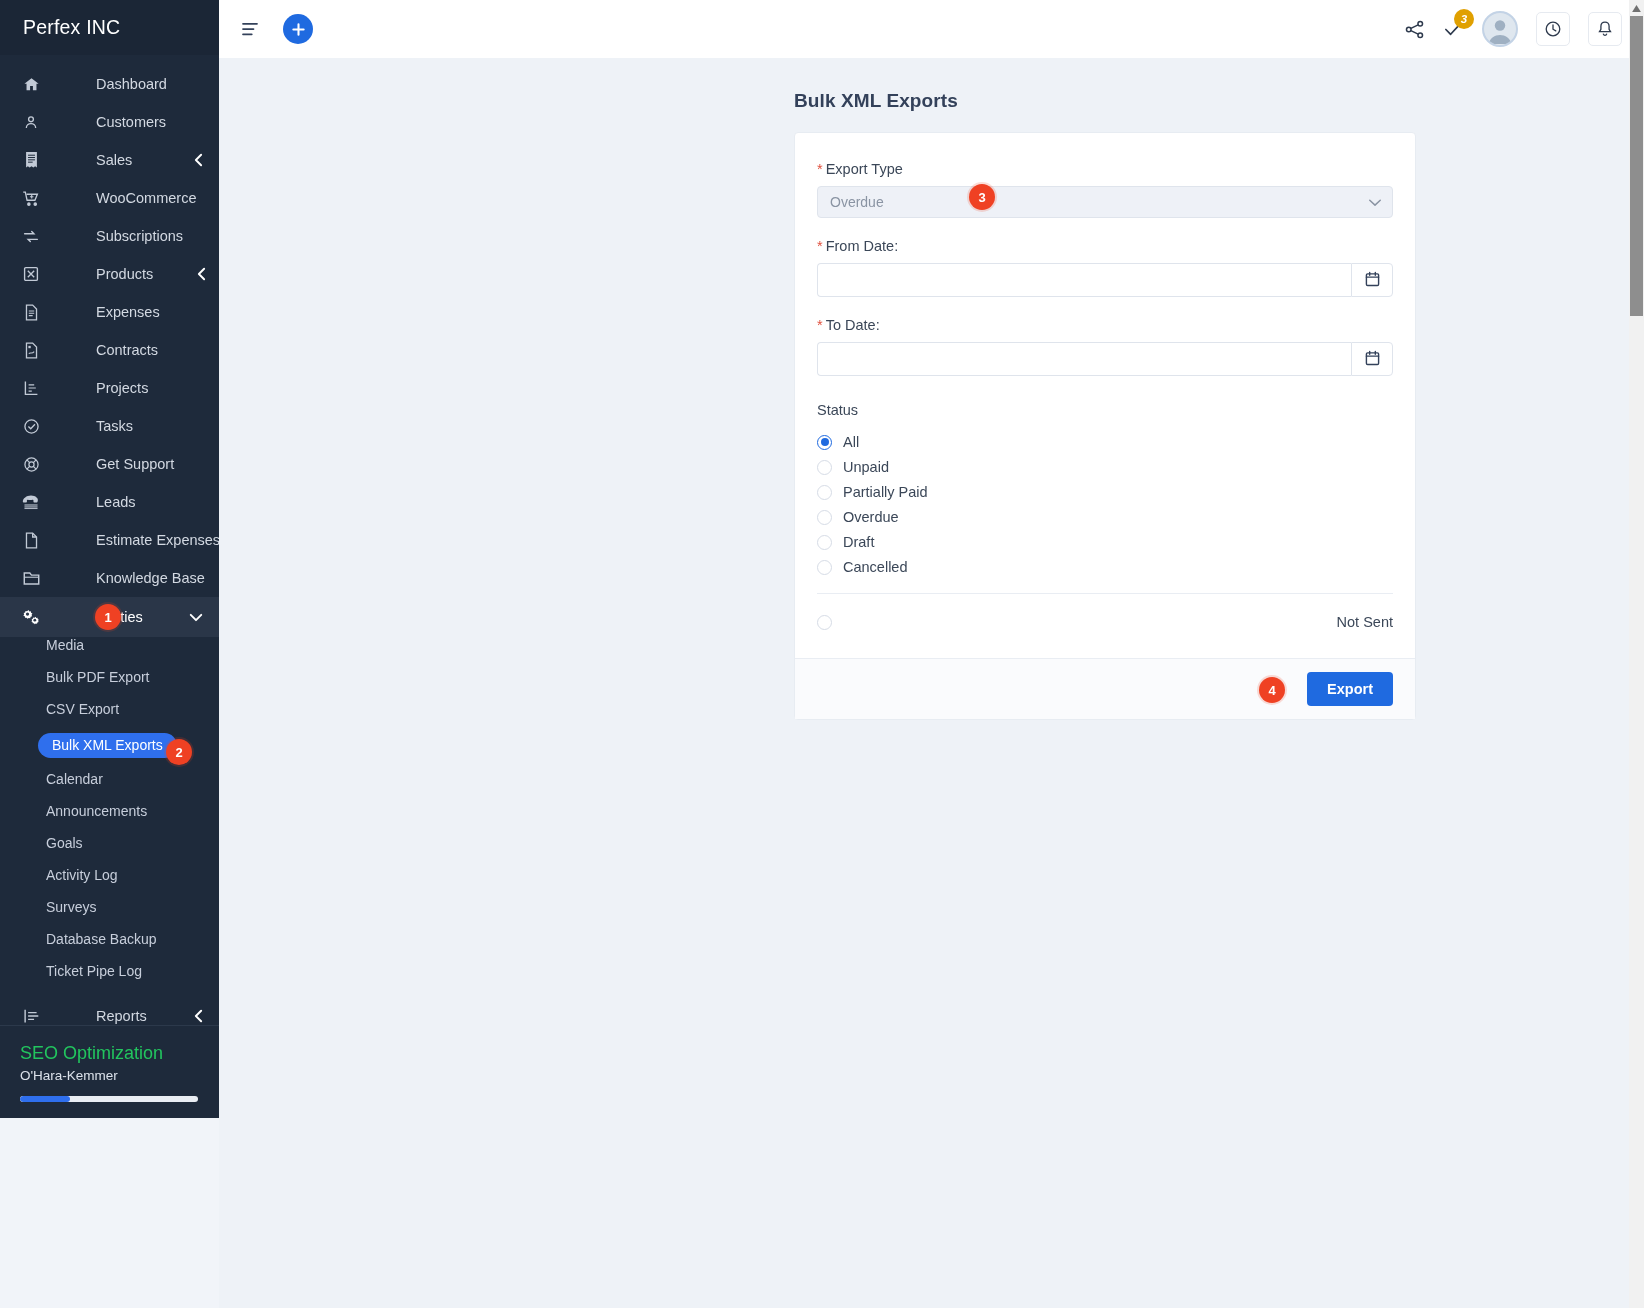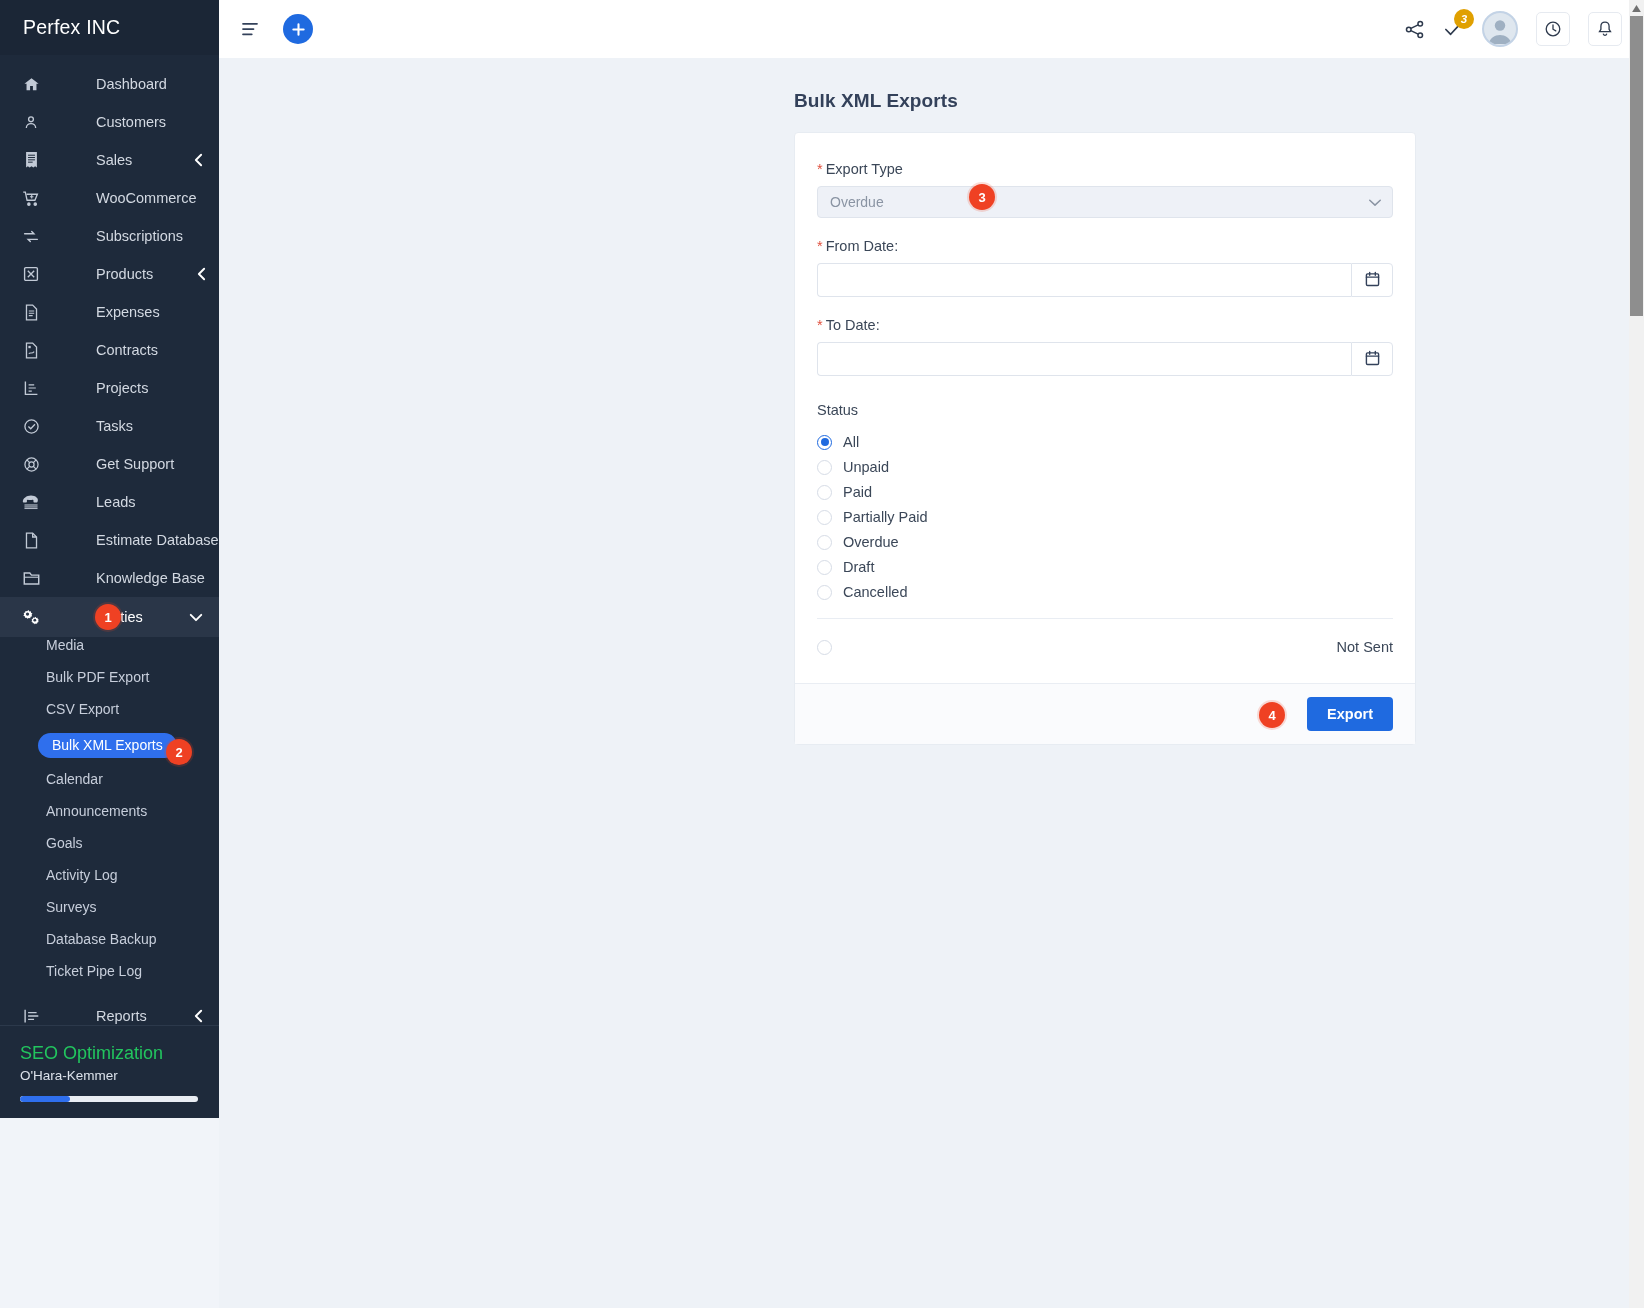--- a/index.html
+++ b/index.html
@@ -354,21 +354,21 @@
         <span class="lbl">Leads</span>
       </div>
 
       <div class="nav-item">
         <span class="ico">
           <svg width="15" height="17" viewBox="0 0 18 22" fill="none" stroke="currentColor" stroke-width="1.7">
               <path d="M2.5 1.5h8l5 5v14h-13z"></path>
               <path d="M10.5 1.5v5h5"></path>
             </svg>
         </span>
-        <span class="lbl">Estimate Database</span>
+        <span class="lbl">Estimate Expenses</span>
       </div>
 
       <div class="nav-item">
         <span class="ico">
           <svg width="17" height="15" viewBox="0 0 20 17" fill="none" stroke="currentColor" stroke-width="1.7">
               <path d="M1.5 4.5V15h17V4.5H10l-2-2.5H1.5z"></path>
               <path d="M1.5 7h17" stroke-width="1.3"></path>
             </svg>
         </span>
         <span class="lbl">Knowledge Base</span>
@@ -576,24 +576,20 @@
           <div class="radio-row">
             <span class="radio checked"></span>
             <span class="rl">All</span>
           </div>
           <div class="radio-row">
             <span class="radio"></span>
             <span class="rl">Unpaid</span>
           </div>
           <div class="radio-row">
             <span class="radio"></span>
-            <span class="rl">Paid</span>
-          </div>
-          <div class="radio-row">
-            <span class="radio"></span>
             <span class="rl">Partially Paid</span>
           </div>
           <div class="radio-row">
             <span class="radio"></span>
             <span class="rl">Overdue</span>
           </div>
           <div class="radio-row">
             <span class="radio"></span>
             <span class="rl">Draft</span>
           </div>

